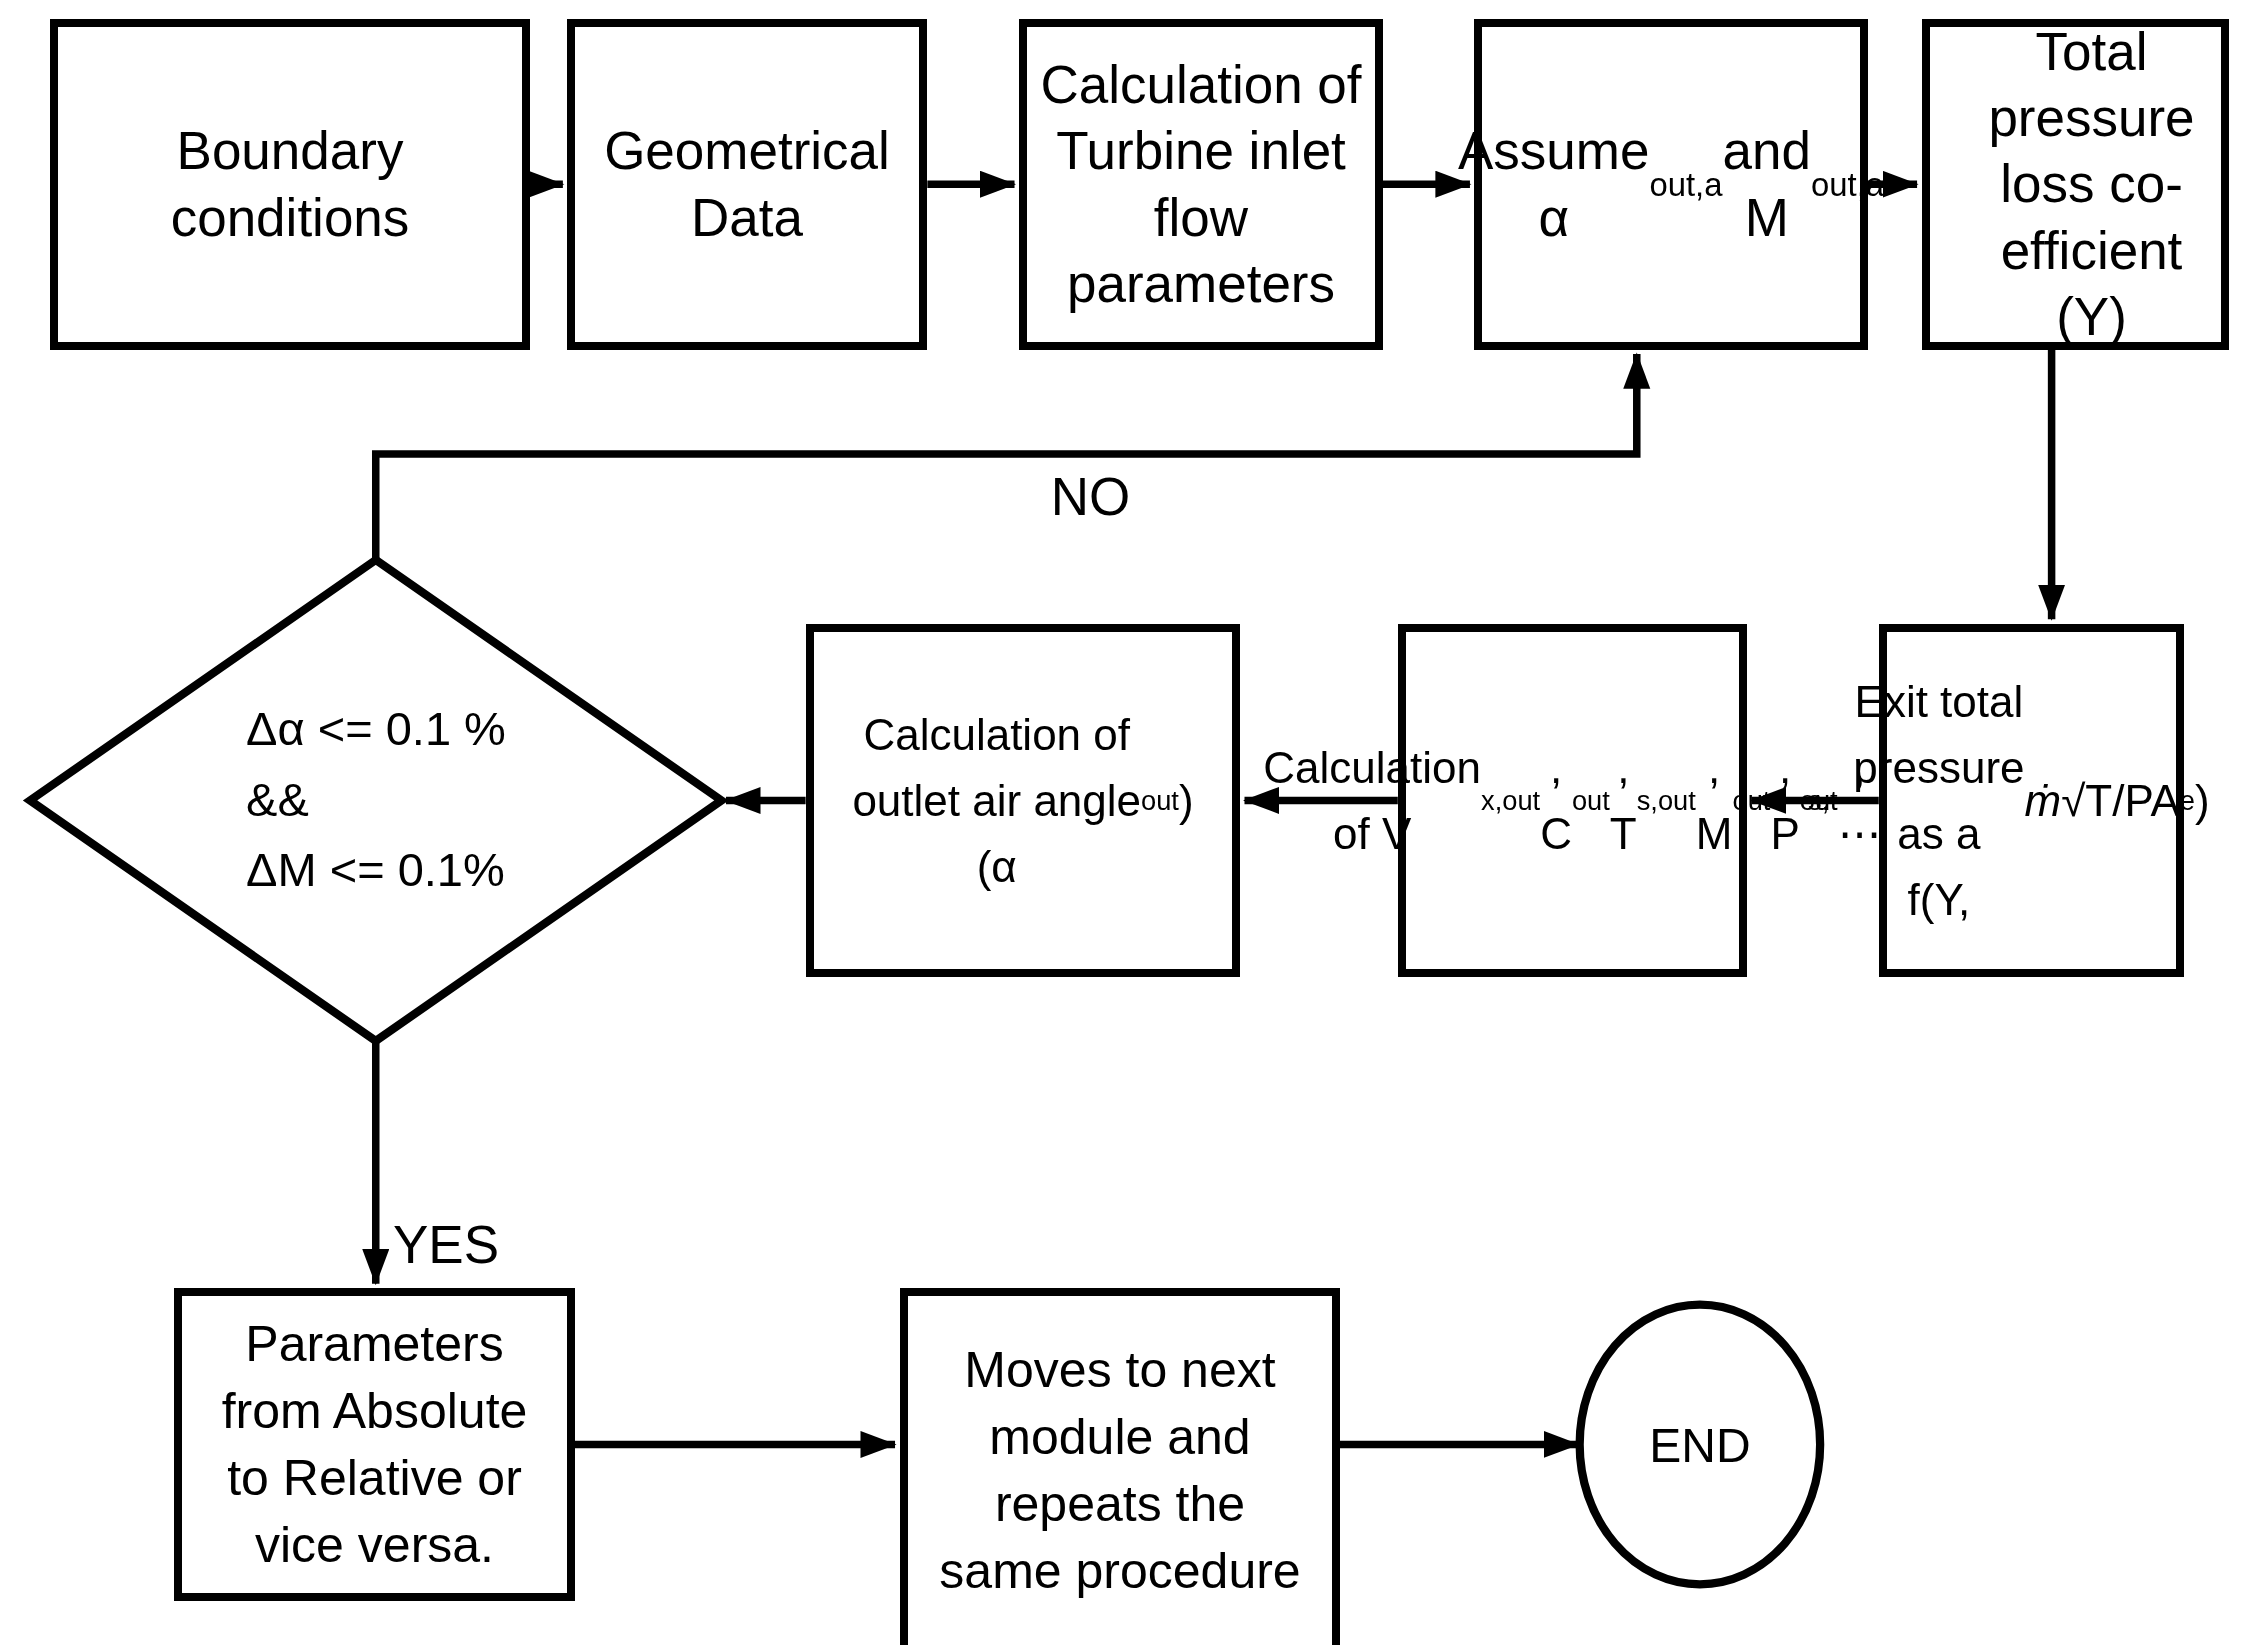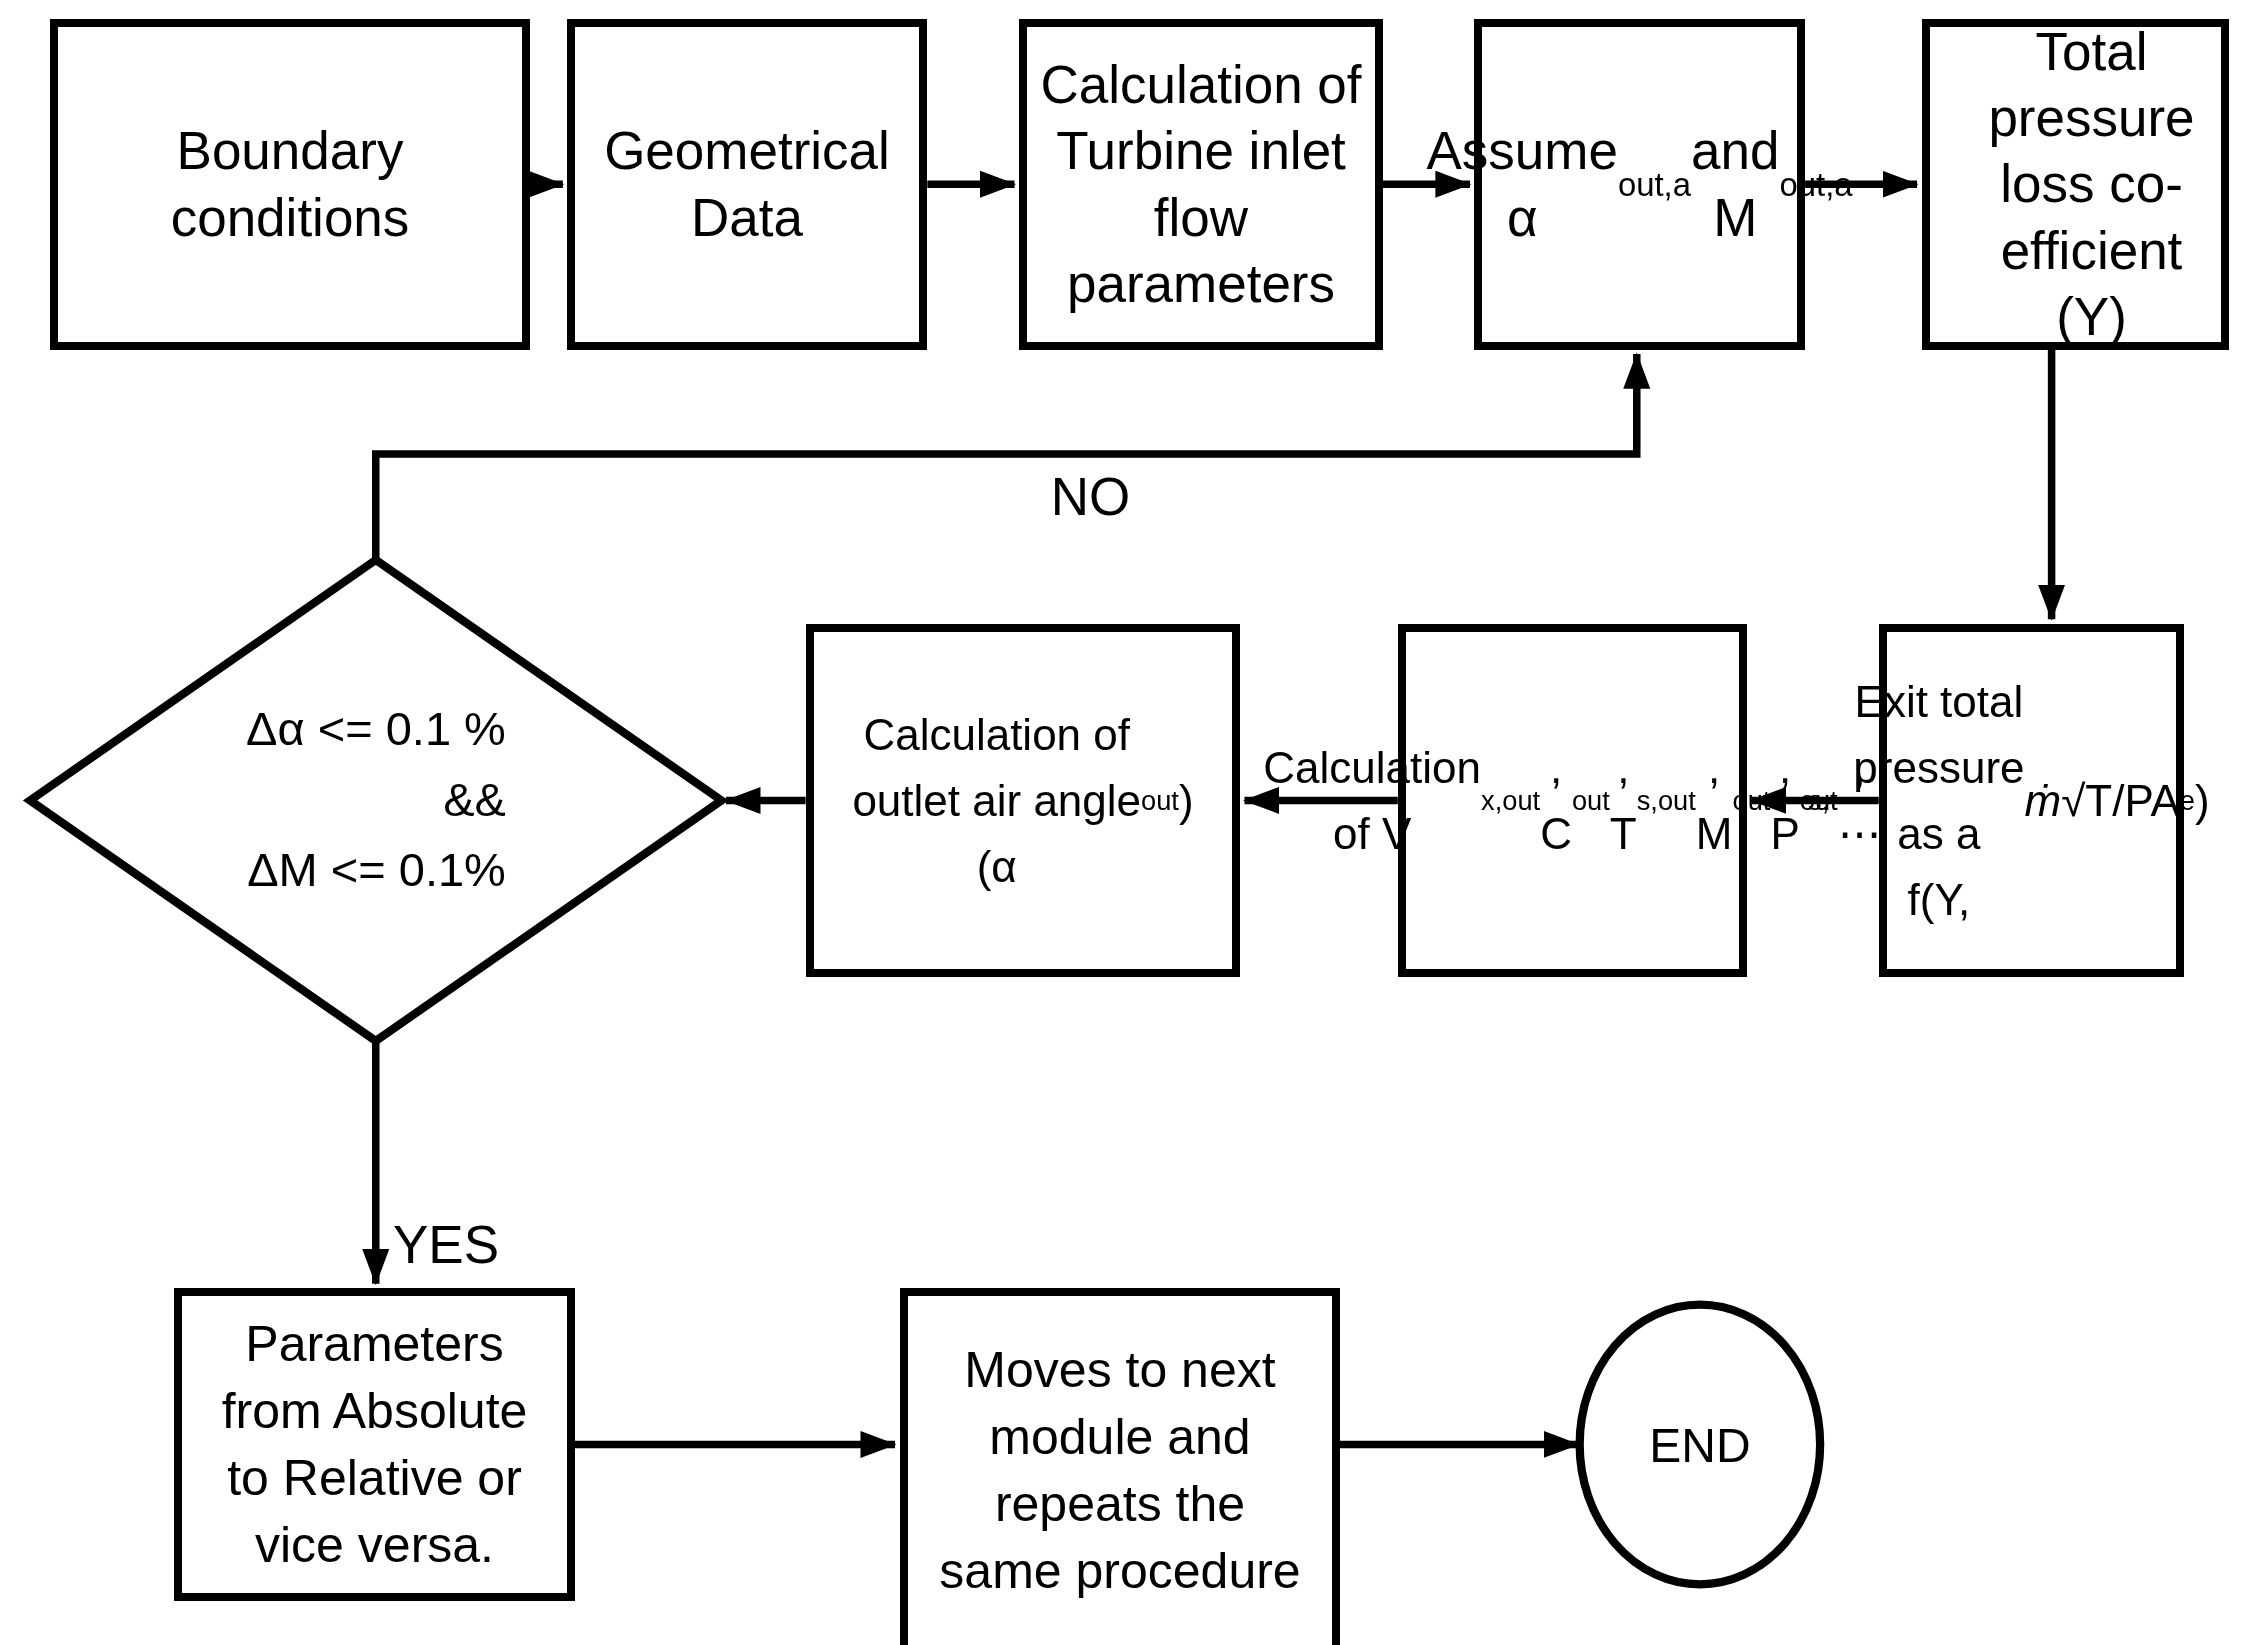--- a/index.html
+++ b/index.html
@@ -18,21 +18,21 @@
   .node {
     position: absolute;
     border: 8.3px solid var(--ink);
     background: var(--paper);
     display: flex; align-items: center; justify-content: center;
     text-align: center;
   }
   .label {
     position: absolute;
     display: flex; align-items: center; justify-content: center;
-    text-align: right;
+    text-align: left;
     background: transparent;
   }
   .f-top { font-size: 53px; line-height: 1.25; }
   .f-mid { font-size: 44px; line-height: 1.5; }
   .f-bot { font-size: 50px; line-height: 1.34; }
   .f-diamond { font-size: 47px; line-height: 1.5; }
   .f-edge { font-size: 53px; }
   .f-end { font-size: 48px; }
   sub { font-size: 0.62em; line-height: 0; }
   i { font-style: italic; }
@@ -71,21 +71,21 @@
 
     <ellipse class="shape" cx="2262" cy="1922" rx="160" ry="186"></ellipse>
   </svg>
 
   <div class="node f-top" style="left:50px;   top:19px; width:480px; height:331px;">Boundary<br>conditions</div>
 
   <div class="node f-top" style="left:567px;  top:19px; width:360px; height:331px;text-align:center;">Geometrical<br>Data</div>
 
   <div class="node f-top" style="left:1019px; top:19px; width:364px; height:331px;">Calculation of<br>Turbine inlet<br>flow<br>parameters</div>
 
-  <div class="node f-top" style="left:1474px; top:19px; width:331px; height:331px;">Assume<br>α<sub>out,a</sub> and<br>M<sub>out,a</sub></div>
+  <div class="node f-top" style="left:1474px; top:19px; width:394px; height:331px;">Assume<br>α<sub>out,a</sub> and<br>M<sub>out,a</sub></div>
 
   <div class="node f-top" style="left:1922px; top:19px; width:307px; height:331px;padding-left:32px;">Total<br>pressure<br>loss co-<br>efficient (Y)</div>
 
   <div class="node f-mid" style="left:1879px; top:624px; width:305px; height:353px;">Exit total<br>pressure as a<br>f(Y, <i>ṁ</i>√T/PA<sub>e</sub>)</div>
 
   <div class="node f-mid" style="left:1398px; top:624px; width:349px; height:353px;">Calculation<br>of V<sub>x,out</sub>, C<sub>out</sub>,<br>T<sub>s,out</sub>, M<sub>out</sub>,<br>P<sub>s, out</sub>, ⋯</div>
 
   <div class="node f-mid" style="left:806px; top:624px; width:434px; height:353px;">Calculation of<br>outlet air angle<br>(α<sub>out</sub>)</div>
 
   <div class="label f-diamond" style="left:113px; top:691px; width:526px; height:218px;">Δα &lt;= 0.1 %<br>&amp;&amp;<br>ΔM &lt;= 0.1%</div>

